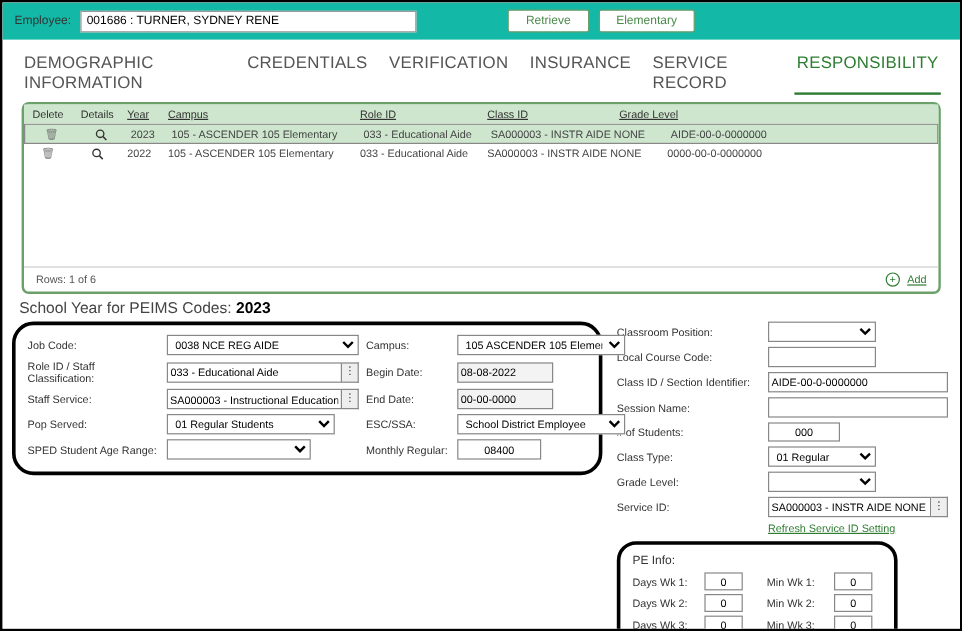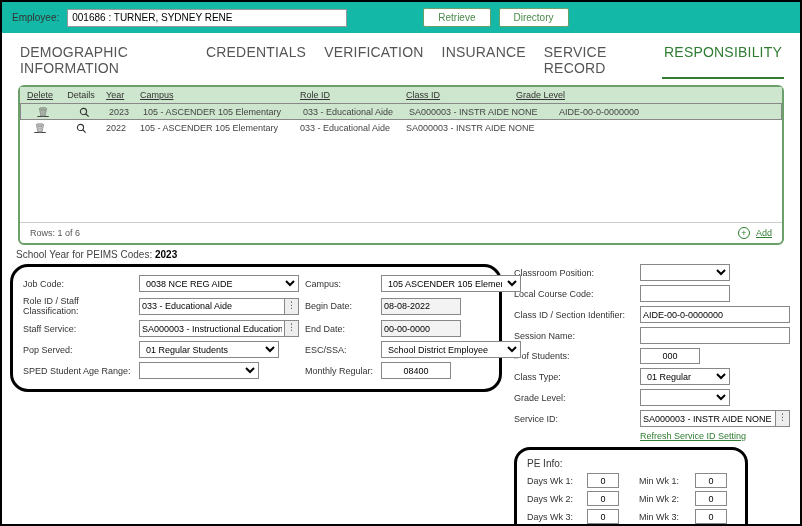--- a/index.html
+++ b/index.html
@@ -12,39 +12,39 @@
   .spacer { flex: 0 0 60px; }
   .tabs { display: flex; gap: 14px; padding: 8px 16px 0 16px; border-bottom: none; font-size: 14px; }
   .tab { color: #555; padding: 3px 2px; cursor: pointer; letter-spacing: 0.2px; }
   .tab.active { color: #2e7d32; border-bottom: 2px solid #2e7d32; }
   .grid-wrap { margin: 6px 16px 0 16px; border: 2px solid #6ba06b; border-radius: 6px; padding: 0; height: 160px; display: flex; flex-direction: column; }
   .grid-head, .grid-row { display: flex; }
   .grid-head { background: #cde6cd; color: #333; font-size: 9px; }
   .grid-row { font-size: 9px; color: #444; }
   .grid-row.sel { background: #cde6cd; }
   .cell { padding: 3px 4px; border-right: none; overflow: hidden; white-space: nowrap; }
-  .c-del { width: 40px; text-align: center; text-decoration: underline; }
+  .c-del { width: 40px; text-align: center; }
   .c-det { width: 42px; text-align: center; }
   .c-yr { width: 34px; }
   .c-camp { width: 160px; }
   .c-role { width: 106px; }
   .c-srv { width: 150px; }
   .c-cls { width: 110px; }
   .c-gl { width: 76px; }
   .ul { text-decoration: underline; cursor: pointer; }
   .grid-body { flex: 1; overflow: auto; }
   .grid-foot { border-top: 1px solid #ccc; display: flex; justify-content: space-between; padding: 4px 10px; font-size: 9px; color: #555; align-items: center; }
   .add { color: #2e7d32; text-decoration: underline; cursor: pointer; }
   .plus { display:inline-block; border:1px solid #2e7d32; border-radius:50%; width:12px; height:12px; text-align:center; line-height:10px; color:#2e7d32; margin-right:4px; }
   .icon-trash { color: #777; cursor: pointer; }
   .icon-mag { display: inline-block; cursor: pointer; }
   .icon-mag svg { vertical-align: middle; }
 
   .detail-area { position: relative; margin: 4px 8px 0 8px; }
-  .school-year { font-size: 10px; color: #444; margin: 2px 0 4px 6px; }
+  .school-year { font-size: 13px; color: #444; margin: 2px 0 4px 6px; }
   .school-year b { color: #000; }
 
   .cols { display: flex; gap: 8px; }
   .colL { width: 492px; position: relative; }
   .colR { flex: 1; padding-left: 4px; }
 
   .round-box { border: 3px solid #000; border-radius: 18px; padding: 8px 10px 10px 10px; }
   .form-grid { display: grid; grid-template-columns: 110px 160px 70px 140px; gap: 4px 6px; align-items: center; font-size: 9px; }
   .lbl { color: #333; }
   .inp, .sel { height: 17px; border: 1px solid #888; background: #fff; font-size: 9px; padding: 0 2px; width: 100%; }
@@ -68,21 +68,21 @@
 </head>
 <body>
 
 <div class="frame">
 
   <div class="topbar">
     <label>Employee:</label>
     <input class="emp-input" value="001686 : TURNER, SYDNEY RENE" style="">
     <span class="spacer"></span>
     <button class="btn">Retrieve</button>
-    <button class="btn">Directory</button>
+    <button class="btn">Elementary</button>
   </div>
 
   <div class="tabs">
     <div class="tab">DEMOGRAPHIC INFORMATION</div>
     <div class="tab">CREDENTIALS</div>
     <div class="tab">VERIFICATION</div>
     <div class="tab">INSURANCE</div>
     <div class="tab">SERVICE RECORD</div>
     <div class="tab active">RESPONSIBILITY</div>
   </div>
@@ -114,20 +114,21 @@
       <div class="grid-row">
         <div class="cell c-del"><span class="icon-trash">🗑</span></div>
         <div class="cell c-det"><span class="icon-mag"><svg width="11" height="11" viewBox="0 0 16 16">
                 <circle cx="6.5" cy="6.5" r="4.5" fill="none" stroke="#333" stroke-width="1.6"></circle>
                 <line x1="10" y1="10" x2="14" y2="14" stroke="#333" stroke-width="1.8"></line>
               </svg></span></div>
         <div class="cell c-yr">2022</div>
         <div class="cell c-camp">105 - ASCENDER 105 Elementary</div>
         <div class="cell c-role">033 - Educational Aide</div>
         <div class="cell c-srv">SA000003 - INSTR AIDE NONE</div>
+        <div class="cell c-cls">0000-00-0-0000000</div>
         <div class="cell c-gl"></div>
       </div>
     </div>
     <div class="grid-foot">
       <span>Rows: 1 of 6</span>
       <span>
         <span class="plus">+</span>
         <span class="add">Add</span>
       </span>
     </div>

